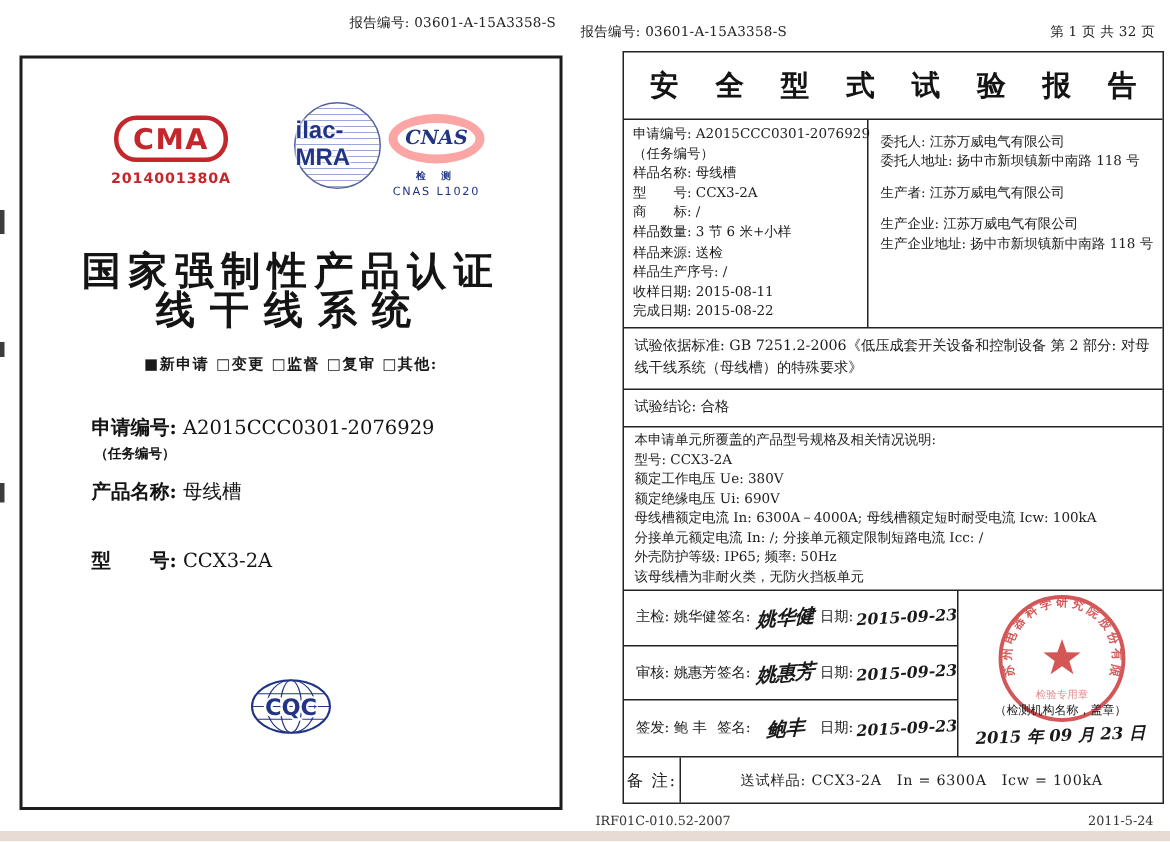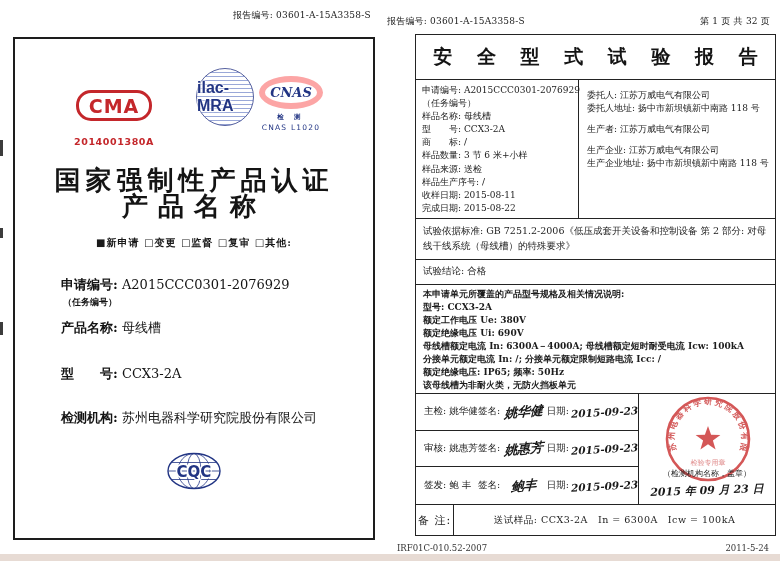--- a/index.html
+++ b/index.html
@@ -15,21 +15,21 @@
   .meta-text { font-size:9px; color:#222; letter-spacing:0.2px; font-family:"DejaVu Serif",serif; }
   .ftr { font-size:8.5px; color:#333; font-family:"DejaVu Serif",serif; }
 
   
   .page-left {
     position:absolute; left:13px; top:37px; width:362px; height:503px;
     background:#fff; border:2px solid #1d1d1d;
   }
   .cma-wrap { position:absolute; left:56px; top:36px; width:86px; text-align:center; }
   .cma-mark {
-    margin:15px auto; width:76px; height:31px;
+    margin:2px auto; width:76px; height:31px;
     border:3px solid #c4272b; border-radius:15px;
     display:flex; align-items:center; justify-content:center;
     color:#c4272b; font-family:"DejaVu Sans",sans-serif;
     font-weight:bold; font-size:19px; letter-spacing:1px;
   }
   .cma-number { margin-top:6px; color:#c4272b; font-family:"DejaVu Sans",sans-serif; font-weight:bold; font-size:9.5px; letter-spacing:0.6px; }
   .ilac-wrap {
     position:absolute; left:181px; top:29px; width:58px; height:58px; border-radius:50%;
     background:repeating-linear-gradient(180deg,#ffffff 0 3px,#9aa8d8 3px 4px);
     border:1px solid #55609f;
@@ -67,21 +67,21 @@
     background:#fff; border:1px solid #232323; display:flex; flex-direction:column;
   }
   .r-title { height:45px; border-bottom:1px solid #232323; display:flex; align-items:center; justify-content:center;
     font-weight:bold; font-size:19px; letter-spacing:9px; color:#141414; padding-left:9px; }
   .r-info { height:139px; border-bottom:1px solid #232323; display:flex; font-size:9px; }
   .r-info-left { width:163px; border-right:1px solid #232323; padding:4px 0 0 6px; line-height:13.1px; white-space:nowrap; }
   .r-info-right { flex:1; padding:9px 0 0 8px; line-height:13px; white-space:nowrap; }
   .r-info-right .gap { margin-top:8px; }
   .r-standard { height:41px; border-bottom:1px solid #232323; padding:4px 7px 0 7px; font-size:9.5px; line-height:15px; }
   .r-conclusion { height:25px; border-bottom:1px solid #232323; padding:5px 7px 0 7px; font-size:9.5px; }
-  .r-coverage { height:109px; border-bottom:1px solid #232323; padding:3px 7px 0 7px; font-size:9px; line-height:13px; white-space:nowrap;font-weight:bold; }
+  .r-coverage { height:109px; border-bottom:1px solid #232323; padding:3px 7px 0 7px; font-size:9px; line-height:13px; white-space:nowrap; }
   .r-sign { height:111px; border-bottom:1px solid #232323; display:flex; }
   .r-sign-left { width:222px; display:flex; flex-direction:column; }
   .sig-row { height:37px; border-bottom:1px solid #232323; display:flex; align-items:center; padding-left:8px; font-size:9.5px; white-space:nowrap; }
   .sig-row:last-child { border-bottom:none; }
   .sig-role { width:74px; }
   .sig-lbl { margin-right:1px; }
   .hand { display:inline-block; font-style:italic; font-weight:bold; font-size:13px;
     transform:rotate(-5deg) skewX(-6deg); color:#1a1a1a; width:62px; text-align:center; }
   .hand-date { display:inline-block; font-style:italic; font-weight:bold; font-size:10.5px;
     transform:rotate(-3deg); color:#1a1a1a; margin-left:1px; }
@@ -117,43 +117,39 @@
     <span class="ilac-text">ilac-MRA</span>
   </div>
 
   <div class="cnas-wrap">
     <div class="cnas-oval">CNAS</div>
     <div class="cnas-sub">检 测</div>
     <div class="cnas-code">CNAS L1020</div>
   </div>
 
   <div class="cover-title1">国家强制性产品认证</div>
-  <div class="cover-title2">产品名称</div>
+  <div class="cover-title2">线干线系统</div>
   <div class="cover-checks">■新申请  □变更  □监督  □复审  □其他:</div>
 
   <div class="cover-field" style="top:237px;">
     <span class="lbl">申请编号:</span>
     <span>A2015CCC0301-2076929</span>
   </div>
   <div class="cover-note" style="top:257px;">（任务编号）</div>
 
   <div class="cover-field" style="top:280px;">
     <span class="lbl">产品名称:</span>
     <span>母线槽</span>
   </div>
 
   <div class="cover-field" style="top:326px;">
     <span class="lbl">型　　号:</span>
     <span>CCX3-2A</span>
   </div>
 
-  <div class="cover-field" style="top:370px;">
-    <span class="lbl">检测机构:</span>
-    <span>苏州电器科学研究院股份有限公司</span>
-  </div>
 
   <div class="cqc-wrap">
     <svg width="56" height="38" viewBox="0 0 56 38">
       <ellipse cx="28" cy="19" rx="26" ry="17.5" fill="none" stroke="#223584" stroke-width="1.4"></ellipse>
       <ellipse cx="28" cy="19" rx="16" ry="17.5" fill="none" stroke="#223584" stroke-width="0.8"></ellipse>
       <ellipse cx="28" cy="19" rx="7" ry="17.5" fill="none" stroke="#223584" stroke-width="0.8"></ellipse>
       <line x1="5" y1="10.5" x2="51" y2="10.5" stroke="#223584" stroke-width="0.8"></line>
       <line x1="2.5" y1="19" x2="53.5" y2="19" stroke="#223584" stroke-width="0.8"></line>
       <line x1="5" y1="27.5" x2="51" y2="27.5" stroke="#223584" stroke-width="0.8"></line>
       <text x="28" y="24.5" text-anchor="middle" font-family="DejaVu Sans, sans-serif" font-size="15" font-weight="bold" fill="#223584" stroke="#ffffff" stroke-width="3" paint-order="stroke">CQC</text>
@@ -194,21 +190,21 @@
 
   <div class="r-conclusion">试验结论: 合格</div>
 
   <div class="r-coverage">
     <div>本申请单元所覆盖的产品型号规格及相关情况说明:</div>
     <div>型号: CCX3-2A</div>
     <div>额定工作电压 Ue: 380V</div>
     <div>额定绝缘电压 Ui: 690V</div>
     <div>母线槽额定电流 In: 6300A－4000A; 母线槽额定短时耐受电流 Icw: 100kA</div>
     <div>分接单元额定电流 In: /; 分接单元额定限制短路电流 Icc: /</div>
-    <div>额定绝缘电压: IP65; 频率: 50Hz</div>
+    <div>外壳防护等级: IP65; 频率: 50Hz</div>
     <div>该母线槽为非耐火类，无防火挡板单元</div>
   </div>
 
   <div class="r-sign">
     <div class="r-sign-left">
       <div class="sig-row">
         <span class="sig-role">主检: 姚华健</span>
         <span class="sig-lbl">签名:</span>
         <span class="hand">姚华健</span>
         <span class="sig-lbl">日期:</span>

